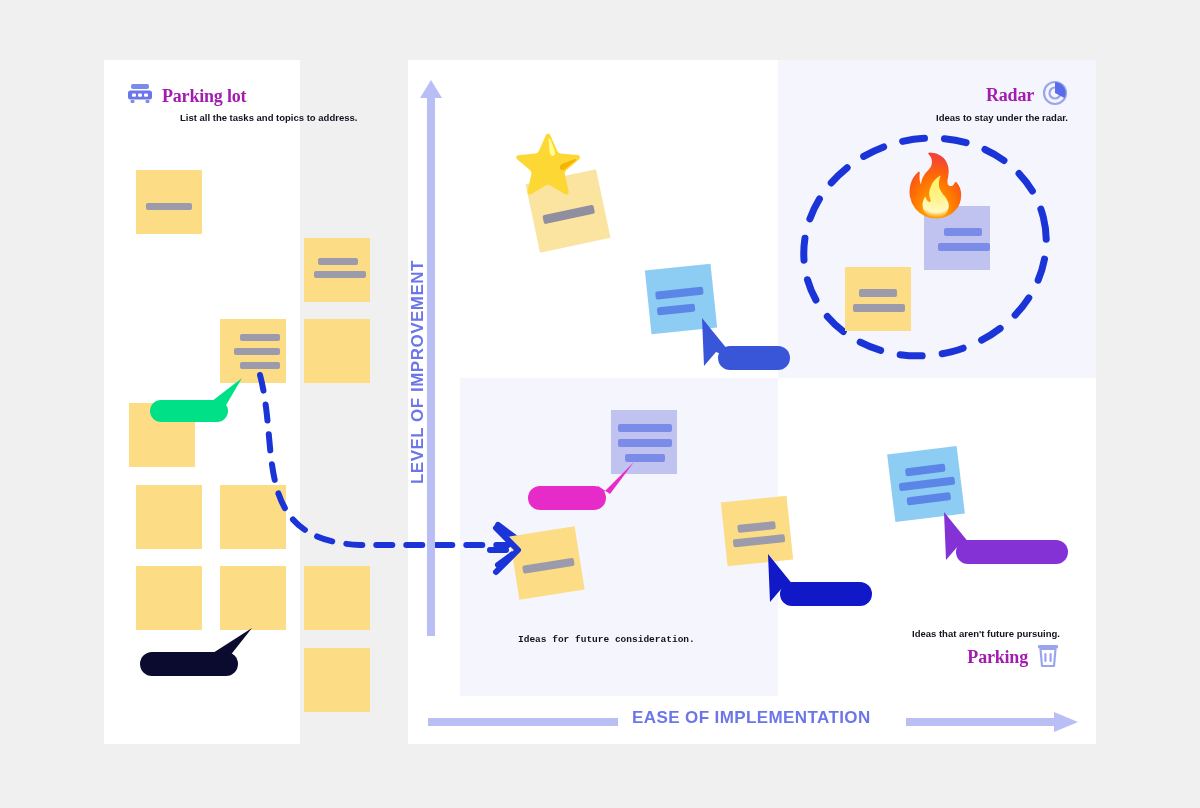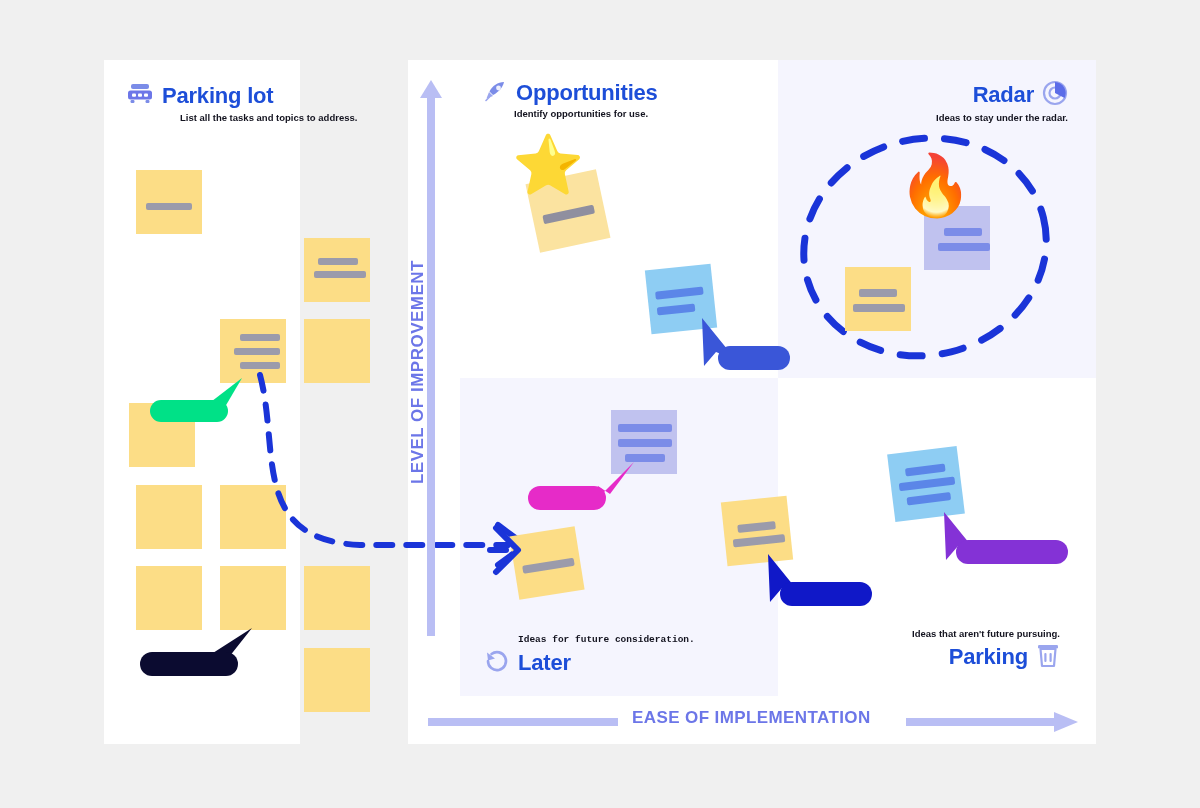--- a/index.html
+++ b/index.html
@@ -17,22 +17,22 @@
   #matrix-panel{left:408px;top:60px;width:688px;height:684px;}
 
   
   .tint{position:absolute;background:#f5f5fe;}
   #radar-tint{left:778px;top:60px;width:318px;height:318px;}
   #later-tint{left:460px;top:378px;width:318px;height:318px;}
 
   
   .head{position:absolute;}
   .head .title{
-    font-size:22px;font-weight:bold;color:#1d4ed8;letter-spacing:-0.2px;
-    line-height:24px;white-space:nowrap;
+    font-size:18px;font-weight:bold;color:#a21caf;letter-spacing:-0.2px;
+    line-height:24px;white-space:nowrap;font-family:Liberation Serif, serif;
   }
   .head .sub{
     font-size:9.5px;font-weight:bold;color:#13131f;line-height:12px;white-space:nowrap;
   }
   .row{display:flex;align-items:center;gap:8px;}
 
   #parking-head{left:126px;top:82px;}
   #parking-head .sub{margin-left:54px;margin-top:2px;}
 
   #opps-head{left:484px;top:80px;}
@@ -151,34 +151,20 @@
     <rect x="9" y="20" width="8" height="540" fill="#b9bef4"></rect>
   </svg>
   <svg class="cursor" style="left:428px;top:710px;width:650px;height:24px;overflow:visible;">
     <rect x="0" y="8" width="190" height="8" fill="#b9bef4"></rect>
     <rect x="478" y="8" width="152" height="8" fill="#b9bef4"></rect>
     <path d="M 626 2 L 650 12 L 626 22 Z" fill="#b9bef4"></path>
   </svg>
   <div id="y-axis-label">LEVEL OF IMPROVEMENT</div>
   <div id="x-axis-label">EASE OF IMPLEMENTATION</div>
 
-  <div class="head" id="opps-head">
-    <div class="row titlerow">
-      <span>
-        <svg width="24" height="22" viewBox="0 0 24 22">
-          <path d="M20 2 C14 2 8 6 5.5 11.5 L9 15 C14.5 12.5 19 7 20 2 Z" fill="#7b8ce8"></path>
-          <circle cx="14.5" cy="8" r="2.4" fill="#eef0fd"></circle>
-          <path d="M5 12 L2.5 18.5 L9 16 Z" fill="#9aa5ee"></path>
-          <path d="M2 20.5 L5.5 17" stroke="#9aa5ee" stroke-width="1.6" stroke-linecap="round" fill="none"></path>
-        </svg>
-      </span>
-      <span class="title">Opportunities</span>
-    </div>
-    <div class="sub">Identify opportunities for use.</div>
-  </div>
 
   <div class="sticky yellow" style="left:532px;top:176px;width:72px;height:70px;transform:rotate(-12deg);background:#fbe3a0;">
     <div class="bar" style="left:10px;top:34px;width:52px;height:9px;background:#8f8f9f;"></div>
   </div>
   <div class="emoji" style="left:512px;top:136px;font-size:58px;">⭐</div>
 
   <div class="sticky blue" style="left:648px;top:267px;width:66px;height:64px;transform:rotate(-6deg);">
     <div class="bar" style="left:8px;top:22px;width:48px;height:8px;"></div>
     <div class="bar" style="left:8px;top:38px;width:38px;height:8px;"></div>
   </div>
@@ -211,29 +197,20 @@
   </div>
   <div class="emoji" style="left:898px;top:156px;font-size:60px;">🔥</div>
 
   <div class="sticky yellow" style="left:845px;top:267px;width:66px;height:64px;">
     <div class="bar" style="left:14px;top:22px;width:38px;height:8px;"></div>
     <div class="bar" style="left:8px;top:37px;width:52px;height:8px;"></div>
   </div>
 
   <div class="head" id="later-head">
     <div class="sub">Ideas for future consideration.</div>
-    <div class="row titlerow">
-      <span>
-        <svg width="26" height="26" viewBox="0 0 26 26">
-          <path d="M4 13 A9 9 0 1 0 7.5 6" fill="none" stroke="#9aa5ee" stroke-width="2.6" stroke-linecap="round"></path>
-          <path d="M3 4.5 L4 12.5 L11 10.5 Z" fill="#9aa5ee"></path>
-        </svg>
-      </span>
-      <span class="title">Later</span>
-    </div>
   </div>
 
   <div class="sticky lav" style="left:611px;top:410px;width:66px;height:64px;">
     <div class="bar" style="left:7px;top:14px;width:54px;height:8px;"></div>
     <div class="bar" style="left:7px;top:29px;width:54px;height:8px;"></div>
     <div class="bar" style="left:14px;top:44px;width:40px;height:8px;"></div>
   </div>
   <svg class="cursor" style="left:528px;top:460px;width:110px;height:56px;overflow:visible;">
     <path d="M 106 2 L 60 48 L 70 26 L 82 34 Z" fill="#e62bc8"></path>
     <rect x="0" y="26" width="78" height="24" rx="12" fill="#e62bc8"></rect>

